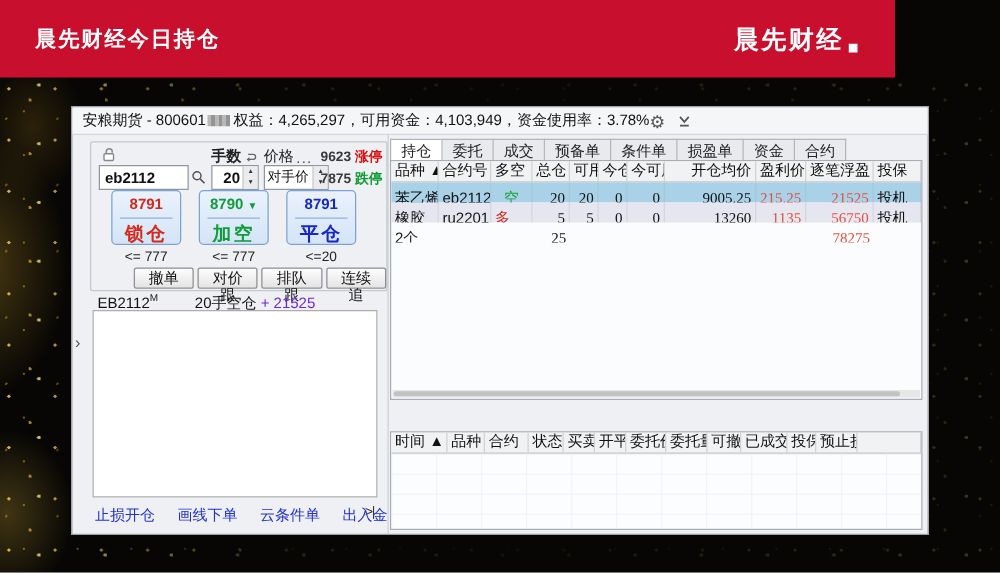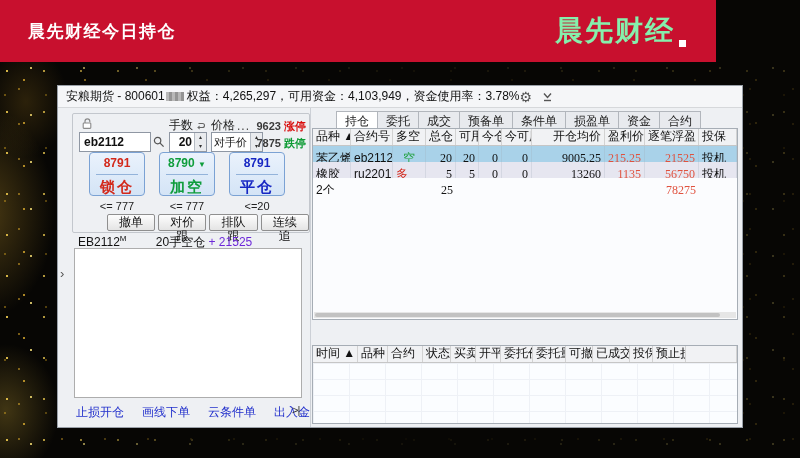--- a/index.html
+++ b/index.html
@@ -3,21 +3,21 @@
 <meta charset="utf-8">
 <style>
   html,body{margin:0;padding:0;}
   body{width:800px;height:458px;position:relative;overflow:hidden;background:#070604;
        font-family:"Liberation Sans","DejaVu Sans",sans-serif;-webkit-font-smoothing:antialiased;}
 
   
   .banner{position:absolute;left:0;top:0;width:716px;height:62px;background:#c8102e;
           display:flex;align-items:center;justify-content:space-between;box-sizing:border-box;padding:0 30px 0 28px;}
   .banner-title{color:#fff;font-size:17px;font-weight:bold;letter-spacing:1.5px;}
-  .banner-brand{color:#86efac;font-size:28px;font-weight:bold;letter-spacing:2px;display:flex;align-items:flex-end;}
+  .banner-brand{color:#ffffff;font-size:20px;font-weight:bold;letter-spacing:2px;display:flex;align-items:flex-end;}
   .brand-dot{display:inline-block;width:7px;height:7px;background:#fff;margin:0 0 3px 4px;}
 
   
   .glitter{position:absolute;left:0;top:62px;width:800px;height:396px;pointer-events:none;
     background-image:
       radial-gradient(1.3px 1.3px at 7px 9px, #e7c64f 99%, transparent),
       radial-gradient(1px 1px at 19px 27px, #8a6a1a 99%, transparent),
       radial-gradient(1.5px 1.5px at 31px 6px, #f7e27a 99%, transparent),
       radial-gradient(1px 1px at 5px 33px, #6b520f 99%, transparent),
       radial-gradient(1.2px 1.2px at 24px 18px, #caa02c 99%, transparent);
@@ -41,21 +41,21 @@
   .tb-icons{display:flex;align-items:center;gap:10px;}
   .gear{font-size:14px;color:#555;cursor:default;line-height:1;}
 
   .content{position:relative;width:684px;height:319px;}
   .vdivider{position:absolute;left:252px;top:0;bottom:0;width:1px;background:#ccd0d6;}
 
   
   .groupbox{position:absolute;left:14px;top:5px;width:236px;height:118px;border:1px solid #c3c7cd;border-radius:2px;}
   .unlock{position:absolute;left:8px;top:3px;}
   .lbl{position:absolute;top:3px;font-size:12px;color:#222;display:flex;align-items:center;gap:2px;}
-  .lots-lbl{left:96px;}
+  .lots-lbl{left:96px;font-weight:bold;}
   .price-lbl{left:138px;}
   .more{color:#444;letter-spacing:1px;cursor:pointer;}
   .contract-input{position:absolute;left:6px;top:18px;width:66px;height:18px;background:#fff;
                   border:1px solid #8f97a3;font-weight:bold;font-size:12px;line-height:18px;padding-left:4px;}
   .search{position:absolute;left:80px;top:22px;cursor:pointer;}
   .spin{position:absolute;top:18px;height:20px;background:#fff;border:1px solid #8f97a3;box-sizing:border-box;display:flex;}
   .lots-spin{left:96px;width:38px;}
   .price-spin{left:138px;width:52px;}
   .spin .val{flex:1;line-height:18px;text-align:right;padding-right:2px;font-weight:bold;font-size:12px;overflow:hidden;}
   .spin .val.plain{font-weight:normal;text-align:left;padding-left:2px;font-size:11px;}
@@ -83,21 +83,21 @@
   .st-pos{margin-left:26px;color:#111;}
   .st-profit{color:#6d28d9;}
   .logbox{position:absolute;left:16px;top:140px;width:226px;height:148px;background:#fff;border:1px solid #adadad;}
   .collapse{position:absolute;left:2px;top:158px;color:#555;font-size:13px;cursor:pointer;}
   .links{position:absolute;left:18px;top:296px;display:flex;gap:18px;font-size:12px;}
   .links span{color:#2230cc;cursor:pointer;}
   .expand{position:absolute;left:234px;top:296px;color:#333;font-size:11px;cursor:pointer;letter-spacing:-1px;}
 
   
   .rpanel{position:absolute;left:254px;top:0;width:426px;height:319px;}
-  .tabs{position:absolute;left:0;top:3px;display:flex;height:17px;padding-left:24px;}
+  .tabs{position:absolute;left:0;top:3px;display:flex;height:17px;}
   .tab{padding:1px 8px 0;line-height:16px;font-size:12px;border:1px solid #b2b6bc;border-bottom:none;
        background:#e8eaee;color:#222;cursor:pointer;border-right:none;}
   .tab:last-child{border-right:1px solid #b2b6bc;}
   .tab.active{background:#fff;position:relative;z-index:2;}
 
   .postable{position:absolute;left:0;top:20px;width:426px;height:192px;border:1px solid #a6adb5;
             background:#fbfcfe;box-sizing:border-box;overflow:hidden;}
   .grid11{display:grid;grid-template-columns:38px 42px 33px 30px 23px 23px 30px 73px 40px 54px auto;}
   .phead{height:16px;background:#f1f2f4;border-bottom:1px solid #c6c6c6;}
   .phead span{font-size:12px;line-height:15px;padding:0 3px;border-right:1px solid #d2d2d2;

